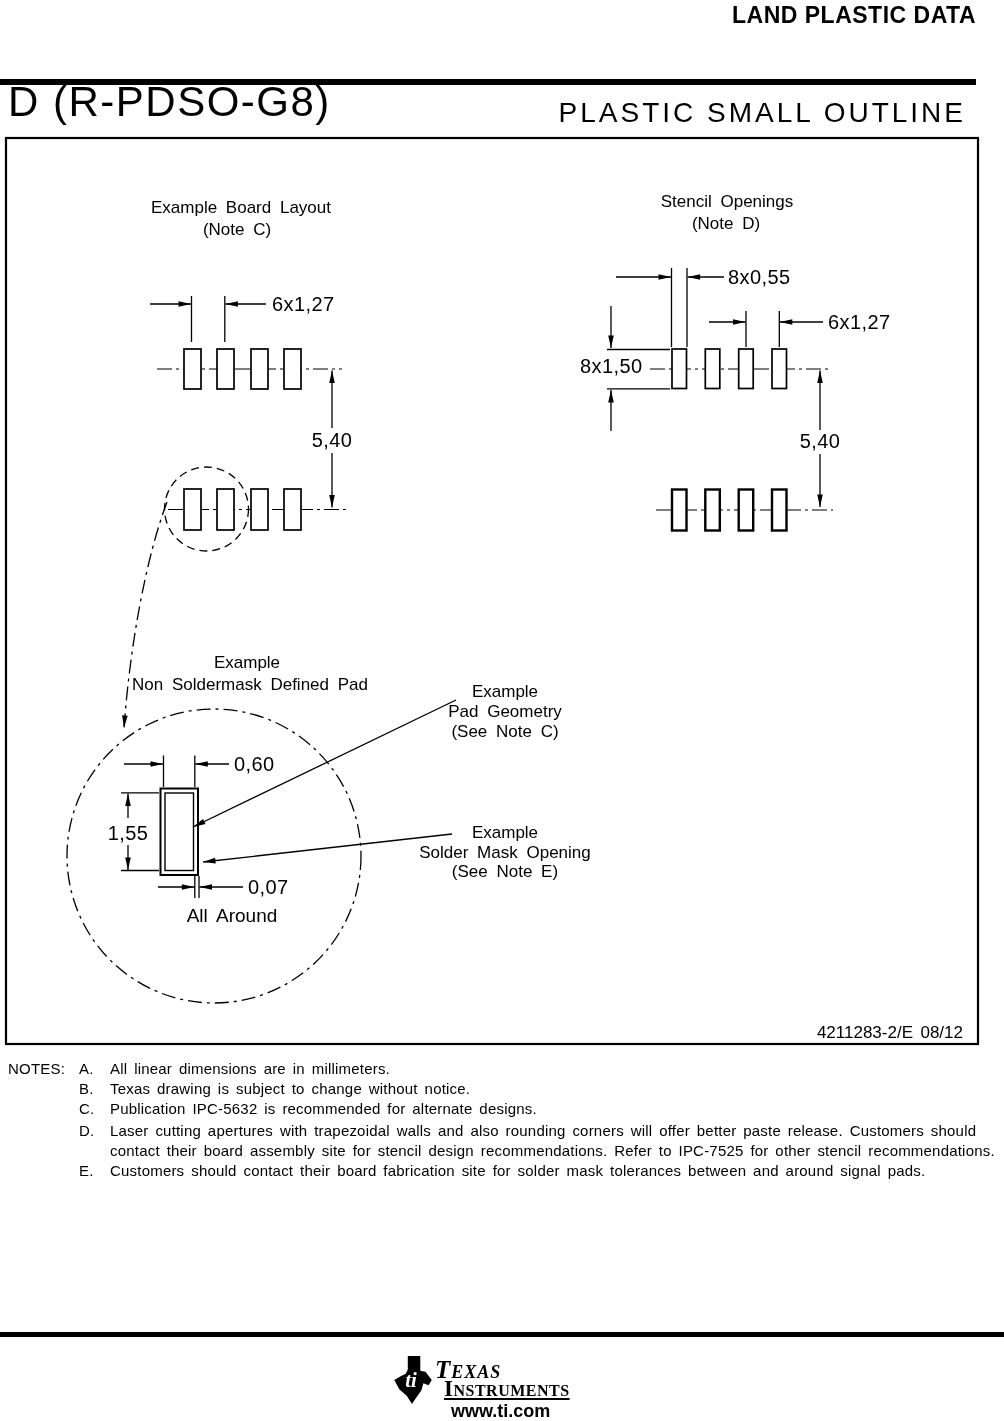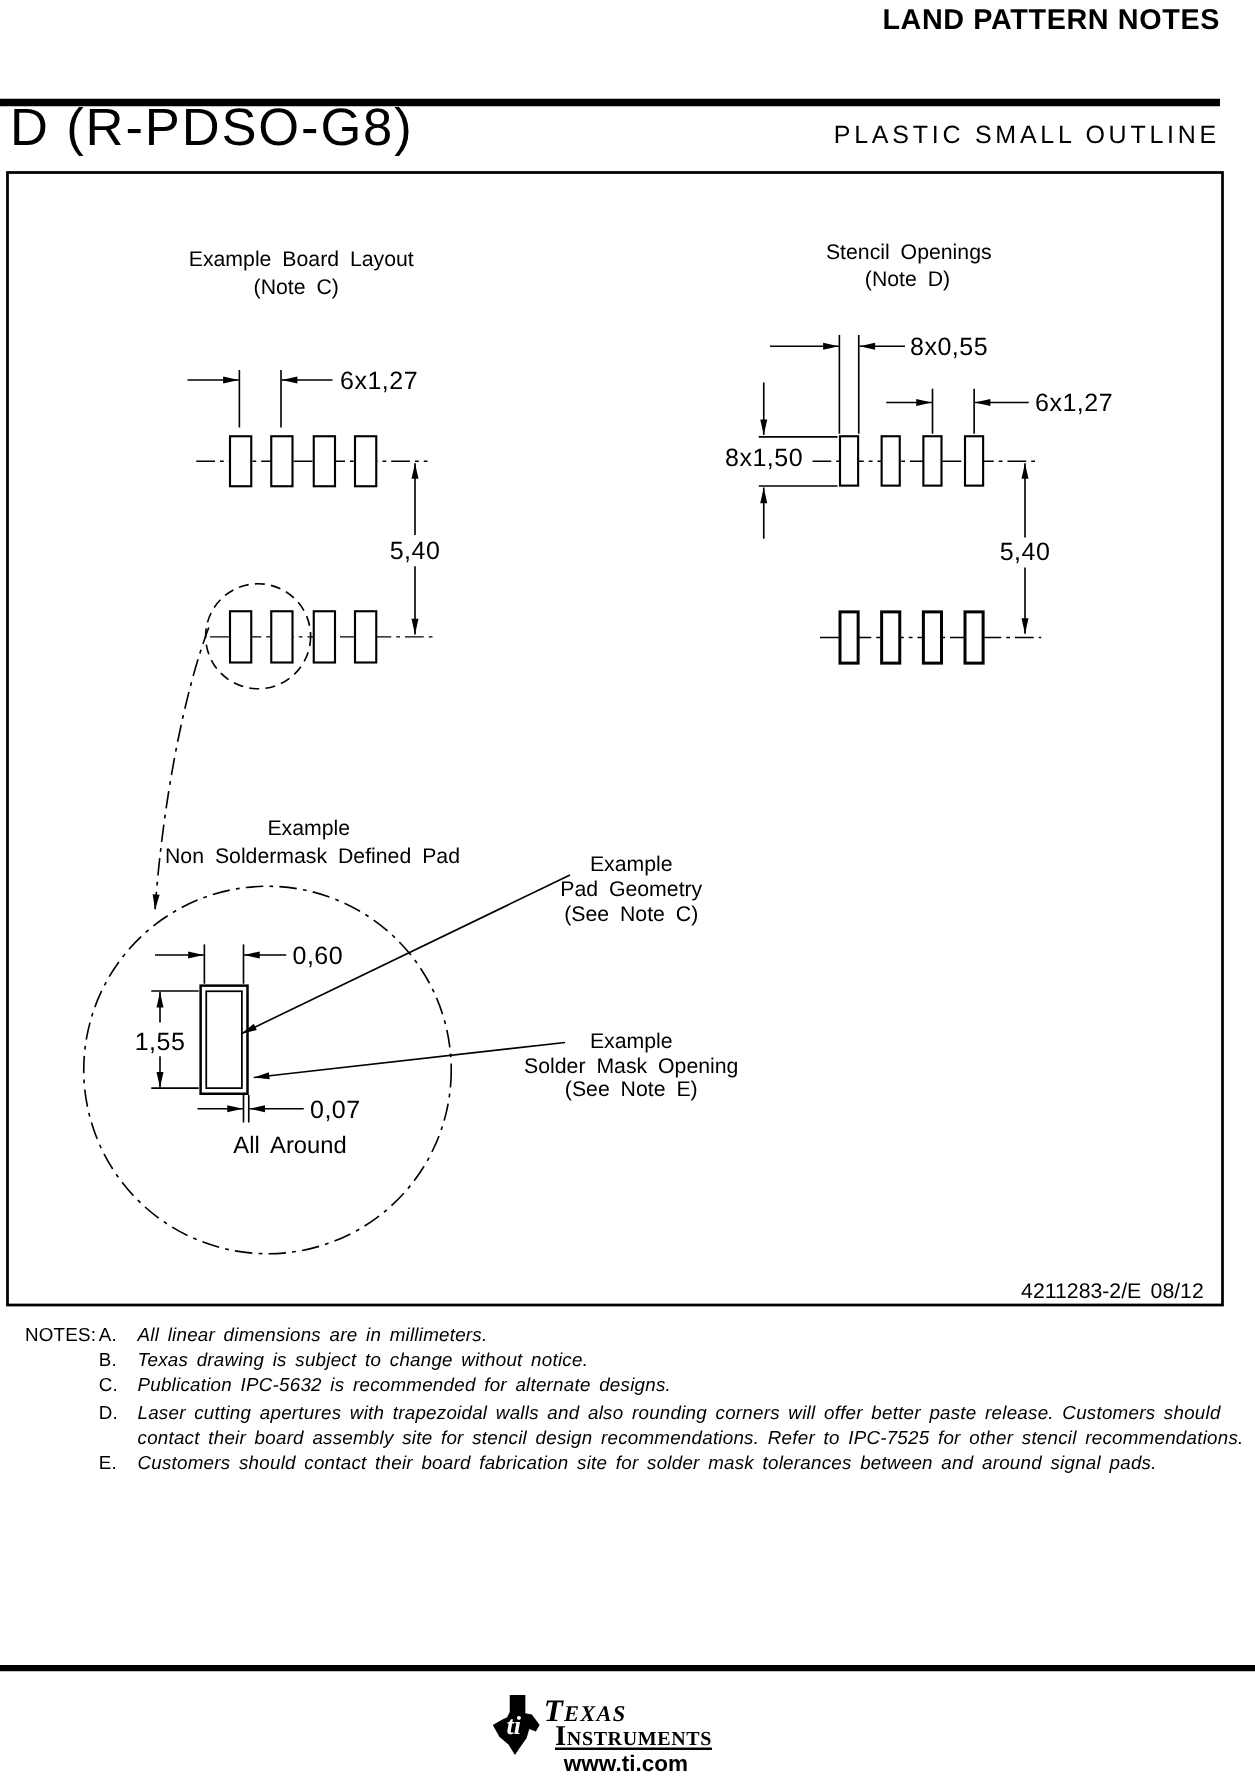--- a/index.html
+++ b/index.html
@@ -4,55 +4,55 @@
 <style>
   html,body { margin:0; padding:0; }
   body {
     width:1004px; height:1421px; position:relative; background:#fff; color:#000;
     font-family:"Liberation Sans", sans-serif; overflow:hidden;
   }
   .abs { position:absolute; }
   #doc-title { top:2px; right:28px; font-size:23px; font-weight:bold; letter-spacing:0.5px; }
   #rule-top { top:79px; left:0; width:976px; height:6px; background:#000; }
   #hdr-left  { top:78px; left:8px;  font-size:42px; letter-spacing:1.5px; }
-  #hdr-right { top:97px; right:28px; font-size:20px; letter-spacing:3px; }
+  #hdr-right { top:97px; right:38px; font-size:28px; letter-spacing:3px; }
 
   svg#drawing { position:absolute; left:0; top:0; width:1004px; height:1056px; }
   #drawing .ln   { stroke:#000; stroke-width:1.3; fill:none; }
   #drawing .frame{ fill:none; stroke:#000; stroke-width:2.2; }
   #drawing .pad  { fill:#fff; stroke:#000; stroke-width:1.7; }
   #drawing .padT { stroke-width:2.4; }
   #drawing .cl   { stroke:#000; stroke-width:1.1; fill:none; stroke-dasharray:15 4 3 4; }
   #drawing .dashc{ fill:none; stroke:#000; stroke-width:1.3; stroke-dasharray:8 5; }
   #drawing .phan { fill:none; stroke:#000; stroke-width:1.3; stroke-dasharray:14 5 3 5; }
   #drawing .rect2{ fill:none; stroke:#000; stroke-width:2; }
   #drawing .rect1{ fill:none; stroke:#000; stroke-width:1.4; }
   #drawing text  { fill:#000; font-family:"Liberation Sans", sans-serif; }
   .t-dim { font-size:20px; letter-spacing:0.4px; }
   .t-lbl { font-size:17px; word-spacing:4px; }
   .t-all { font-size:19px; word-spacing:4px; }
   .t-doc { font-size:17px; }
   .mid { text-anchor:middle; }
   .end { text-anchor:end; }
 
   .note { font-size:15px; line-height:20px; word-spacing:2.5px; letter-spacing:0.2px; }
-  #notes-label { top:1059px; left:20px;text-align:right; }
+  #notes-label { top:1059px; left:8px;text-align:right; }
   .nl { position:absolute; left:79px; }
-  .nt { position:absolute; left:110px;font-style:italic; }
+  .nt { position:absolute; left:110px; }
 
   #rule-bottom { top:1332px; left:0; width:1004px; height:5px; background:#000; }
   #ti-bug { left:394px; top:1355px;text-align:center; }
   #brand-top { left:435px; top:1356px; font-family:"Liberation Serif", serif; font-variant:small-caps; font-weight:bold; font-size:25px; letter-spacing:1px;font-style:italic; }
   #brand-bottom { left:444px; top:1376px; font-family:"Liberation Serif", serif; font-variant:small-caps; font-weight:bold; font-size:23px; letter-spacing:0.5px;text-decoration:underline; }
   #ti-url { left:451px; top:1401px; font-size:18px; font-weight:bold; }
 </style>
 </head>
 <body>
 
-<div class="abs" id="doc-title">LAND PATTERN NOTES</div>
+<div class="abs" id="doc-title">LAND PLASTIC DATA</div>
 <div class="abs" id="rule-top"></div>
 <div class="abs" id="hdr-left">D (R-PDSO-G8)</div>
 <div class="abs" id="hdr-right">PLASTIC SMALL OUTLINE</div>
 
 <svg id="drawing" viewBox="0 0 1004 1056">
   <defs>
     <marker id="arr" markerUnits="userSpaceOnUse" markerWidth="14" markerHeight="8" refX="13" refY="4" orient="auto-start-reverse">
       <path d="M0.5,1.2 L13,4 L0.5,6.8 Z" fill="#000"></path>
     </marker>
   </defs>

